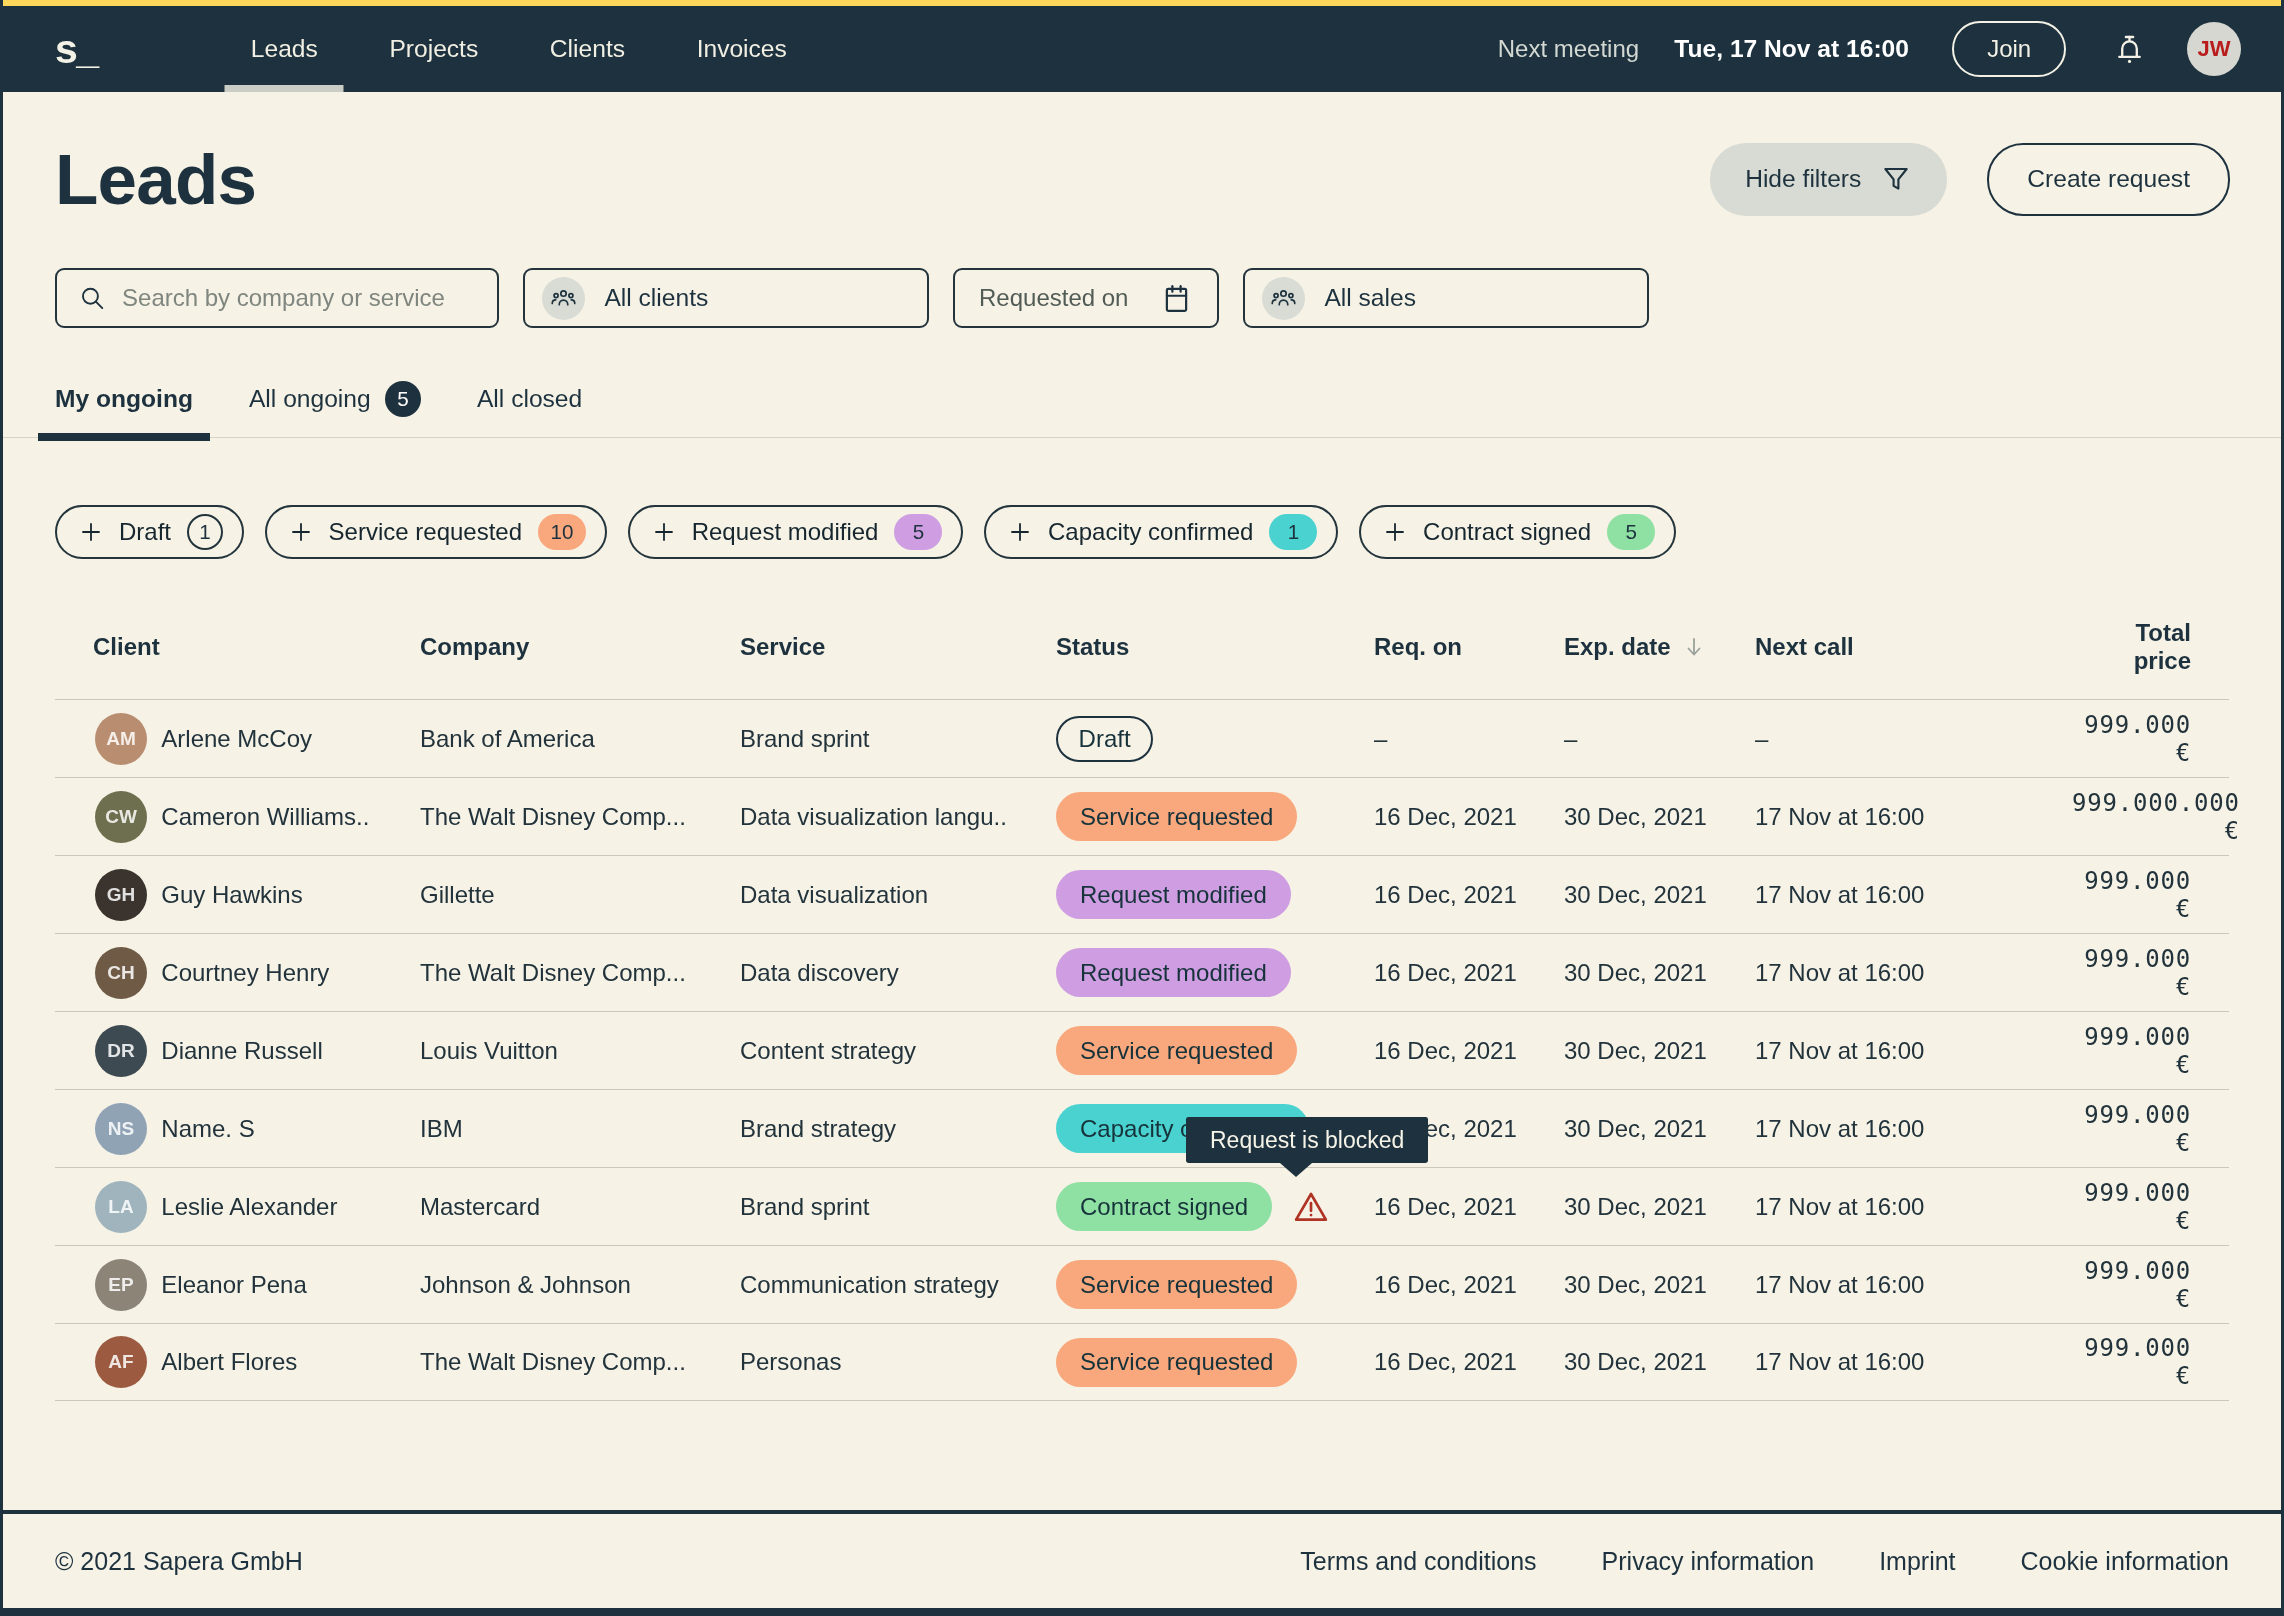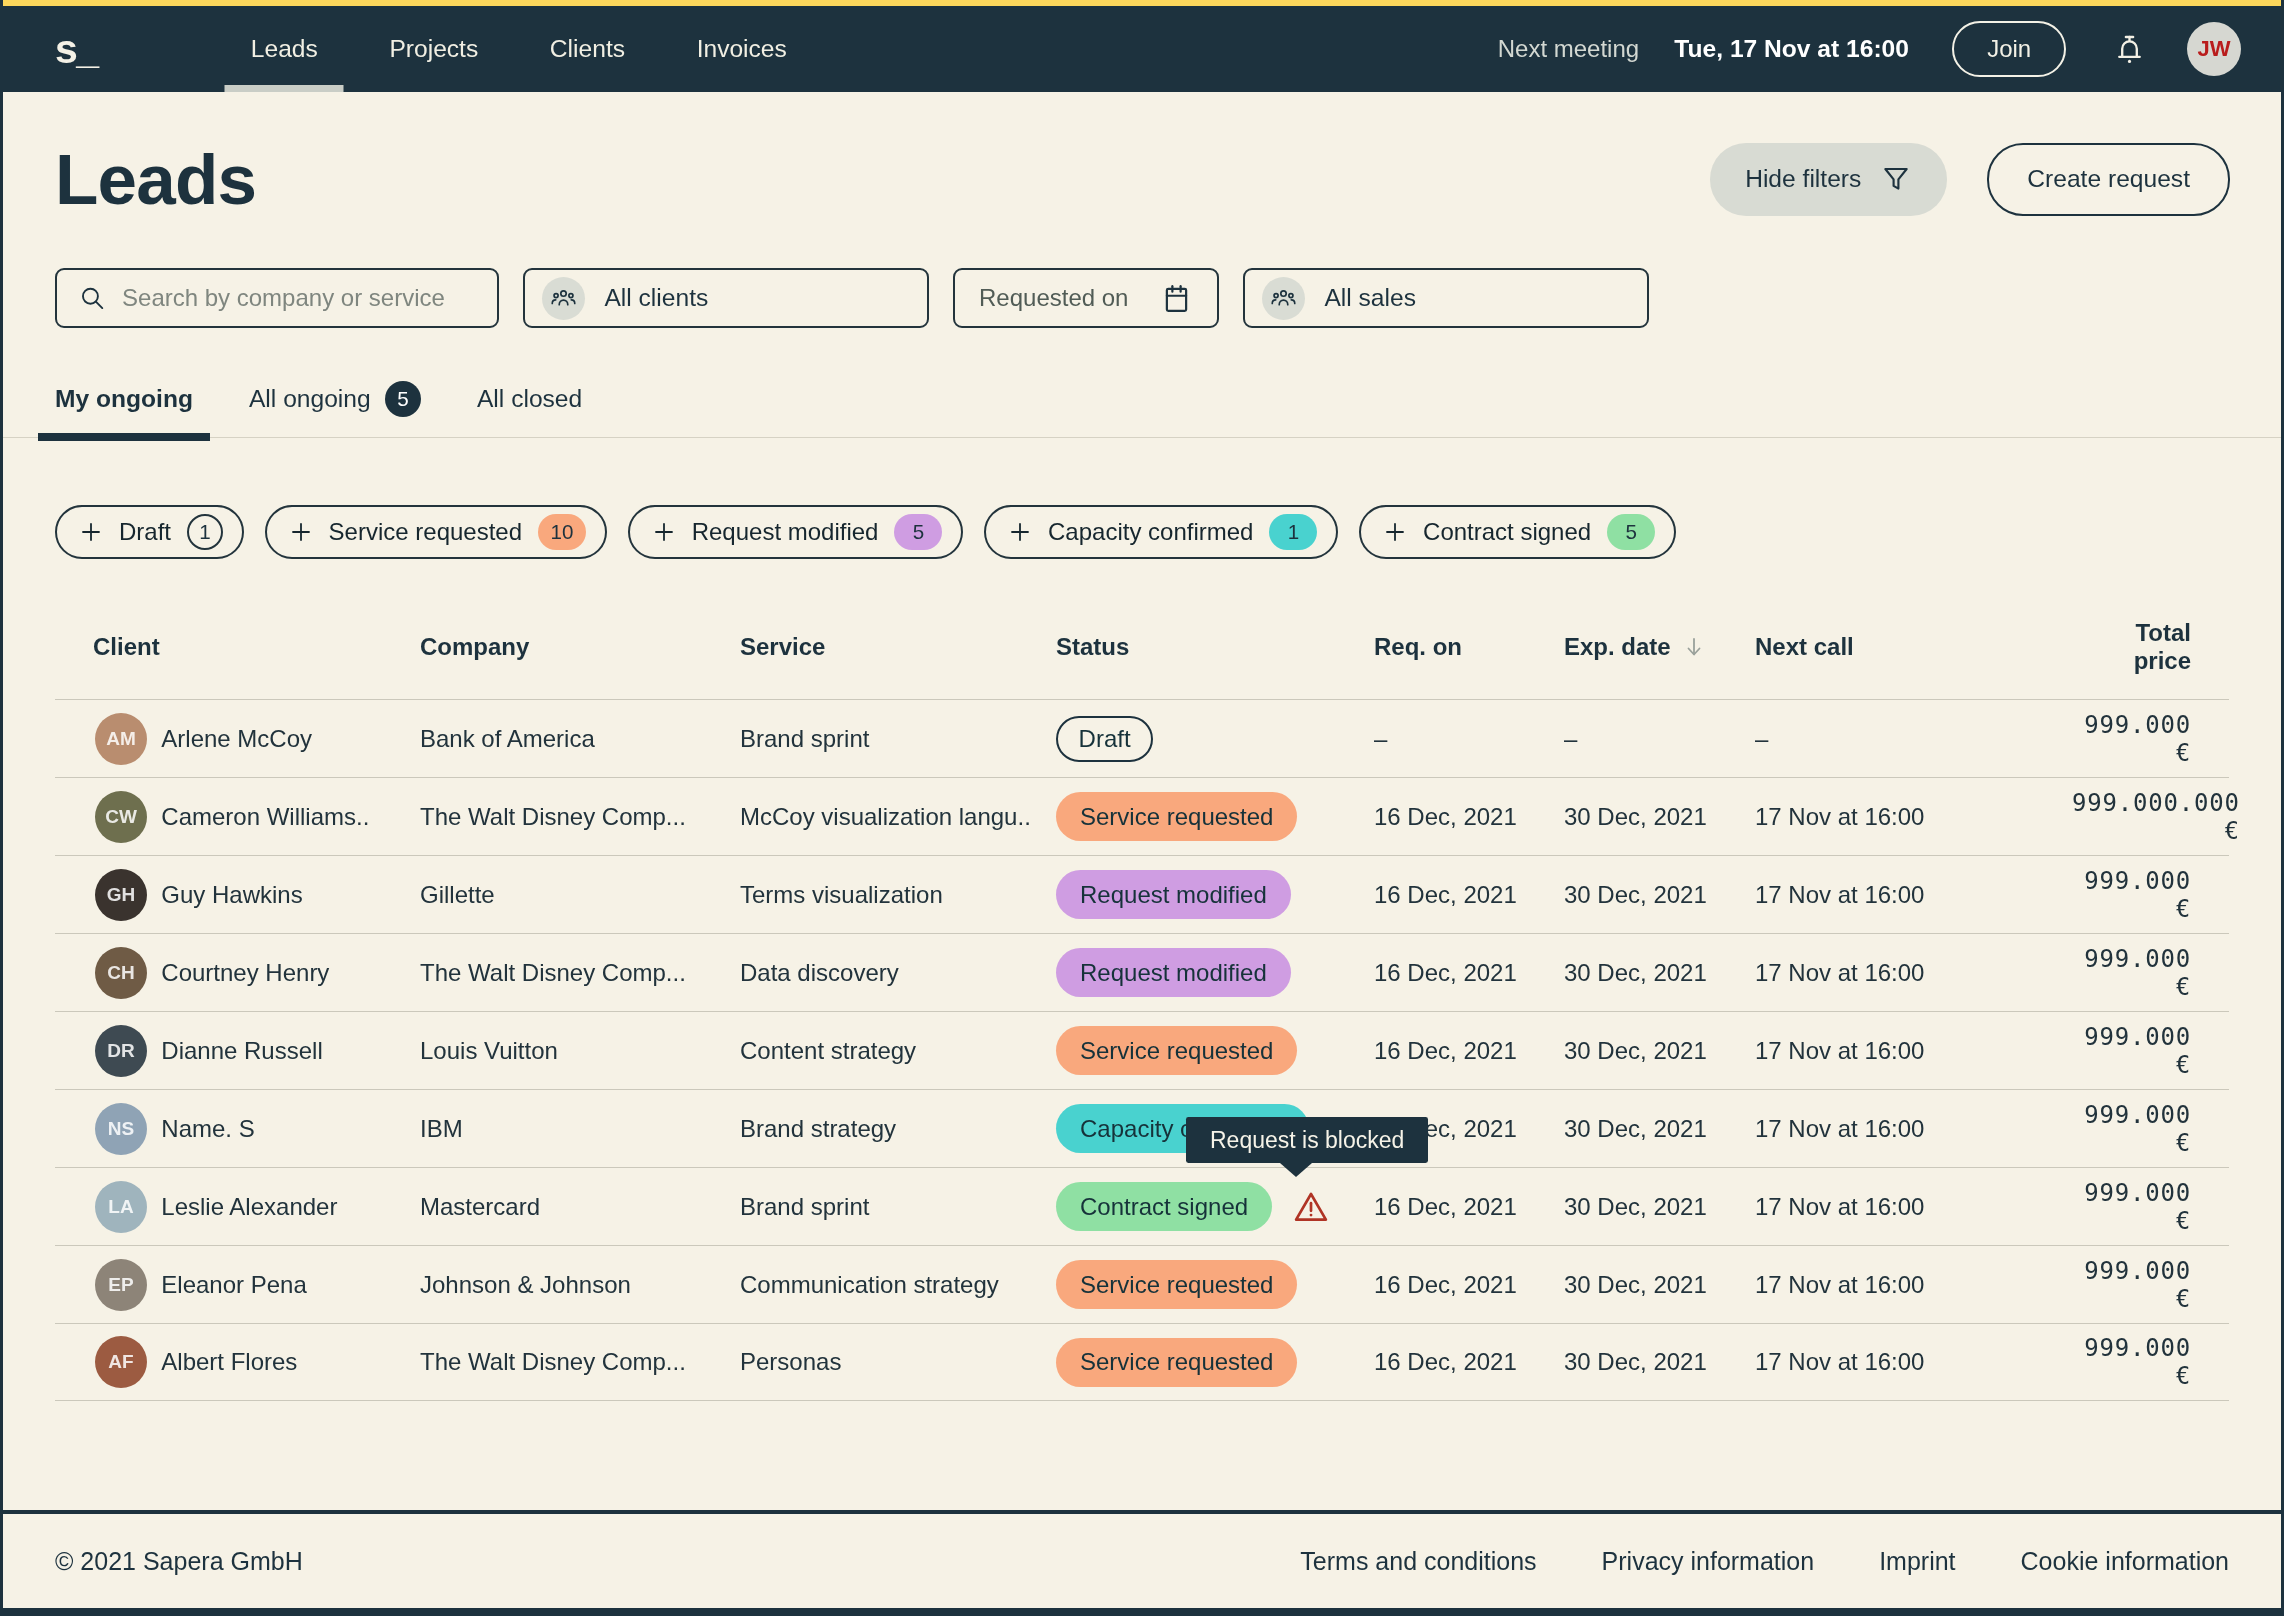--- a/index.html
+++ b/index.html
@@ -252,38 +252,38 @@
     <div class="td">–</div>
     <div class="td right price">999.000 €</div>
   </div>
 
   <div class="trow tgrid">
     <div class="td client-cell">
       <span class="avatar" style="background: rgb(110, 111, 78);">CW</span>
       <span>Cameron Williams..</span>
     </div>
     <div class="td">The Walt Disney Comp...</div>
-    <div class="td">McCoy visualization langu..</div>
+    <div class="td">Data visualization langu..</div>
     <div class="td status-cell">
       <span class="badge" style="background: rgb(249, 168, 125);">Service requested</span>
 
     </div>
     <div class="td">16 Dec, 2021</div>
     <div class="td">30 Dec, 2021</div>
     <div class="td">17 Nov at 16:00</div>
     <div class="td right price">999.000.000 €</div>
   </div>
 
   <div class="trow tgrid">
     <div class="td client-cell">
       <span class="avatar" style="background: rgb(58, 51, 46);">GH</span>
       <span>Guy Hawkins</span>
     </div>
     <div class="td">Gillette</div>
-    <div class="td">Terms visualization</div>
+    <div class="td">Data visualization</div>
     <div class="td status-cell">
       <span class="badge" style="background: rgb(207, 157, 226);">Request modified</span>
 
     </div>
     <div class="td">16 Dec, 2021</div>
     <div class="td">30 Dec, 2021</div>
     <div class="td">17 Nov at 16:00</div>
     <div class="td right price">999.000 €</div>
   </div>
 

